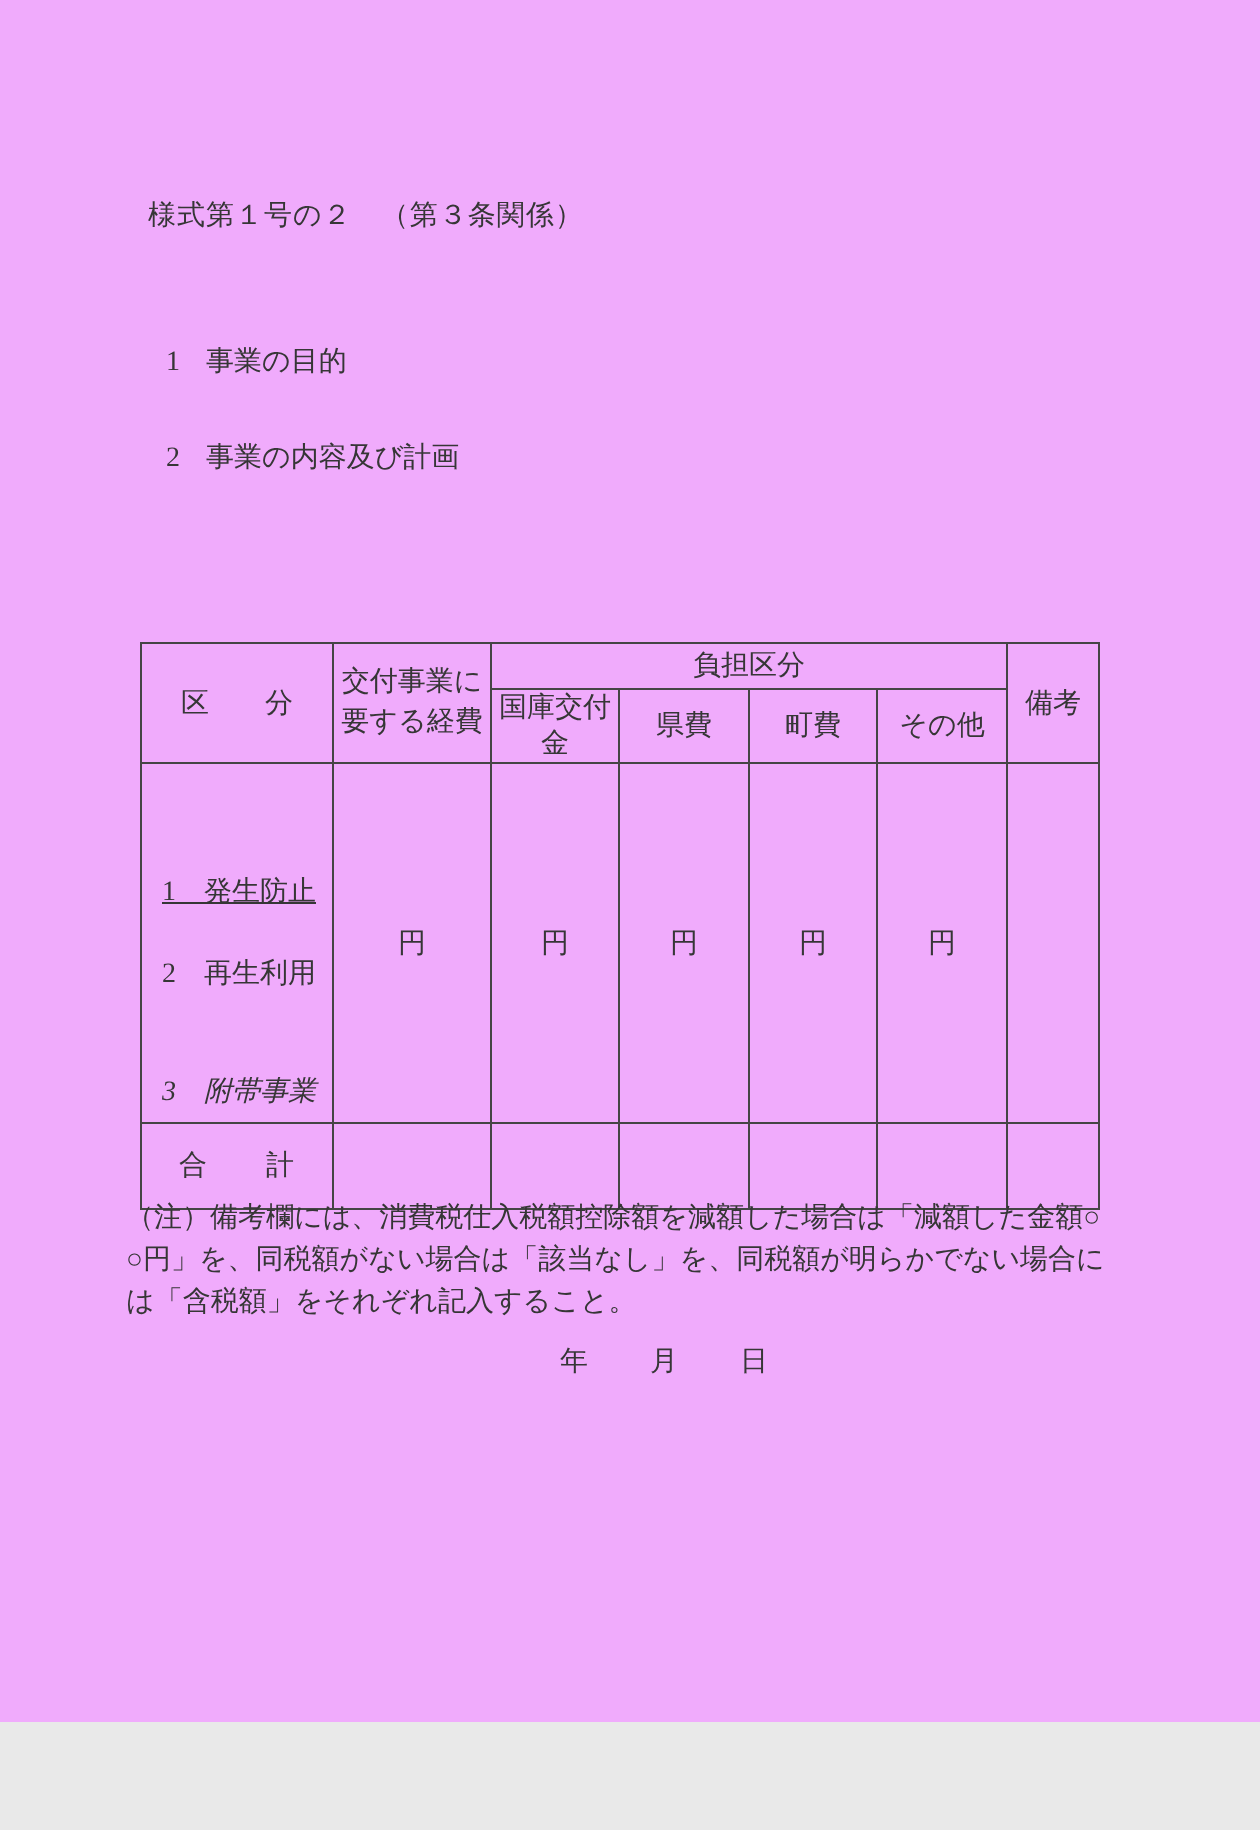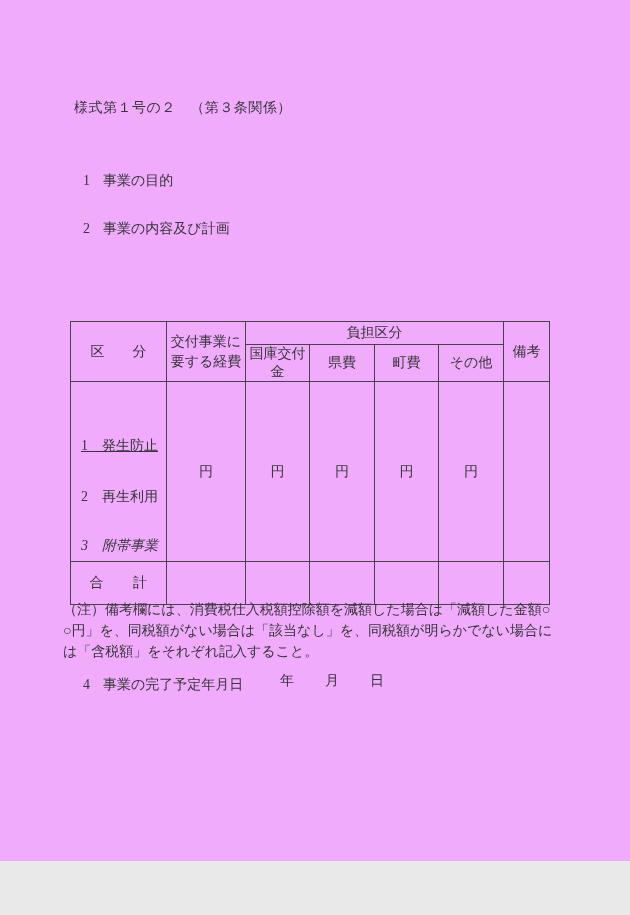--- a/index.html
+++ b/index.html
@@ -50,21 +50,21 @@
   .subhead { font-size: 9px; letter-spacing: 0; }
   td.money-cell {
     vertical-align: top;
     text-align: right;
     padding: 6px 7px 0 0;
   }
   td.items-cell { vertical-align: top; text-align: left; }
   .items-box { position: relative; width: 100%; height: 179px; }
   .item { position: absolute; left: 10px; white-space: nowrap; }
   .item-1 { top: 55px; text-decoration: underline; }
-  .item-2 { top: 106px; }
+  .item-2 { top: 96px; }
   .item-3 { top: 155px; font-style: italic; }
   .total-cell { text-align: left; padding-left: 19px; letter-spacing: 0.5px; }
 
   .note { top: 599px; left: 63px; line-height: 21px; white-space: nowrap; }
 </style>
 </head>
 <body>
 
 <div class="page">
 
@@ -131,18 +131,15 @@
       </tr>
     </tbody>
   </table>
 
   <div class="abs note">
     <div>（注）備考欄には、消費税仕入税額控除額を減額した場合は「減額した金額○</div>
     <div>○円」を、同税額がない場合は「該当なし」を、同税額が明らかでない場合に</div>
     <div>は「含税額」をそれぞれ記入すること。</div>
   </div>
 
-  <div class="abs sec sec-4">
-    <span class="sec-num">4</span><span>事業の完了予定年月日</span>
-  </div>
   <div class="abs date-line">年　　月　　日</div>
 
 </div>
 
 </body></html>

